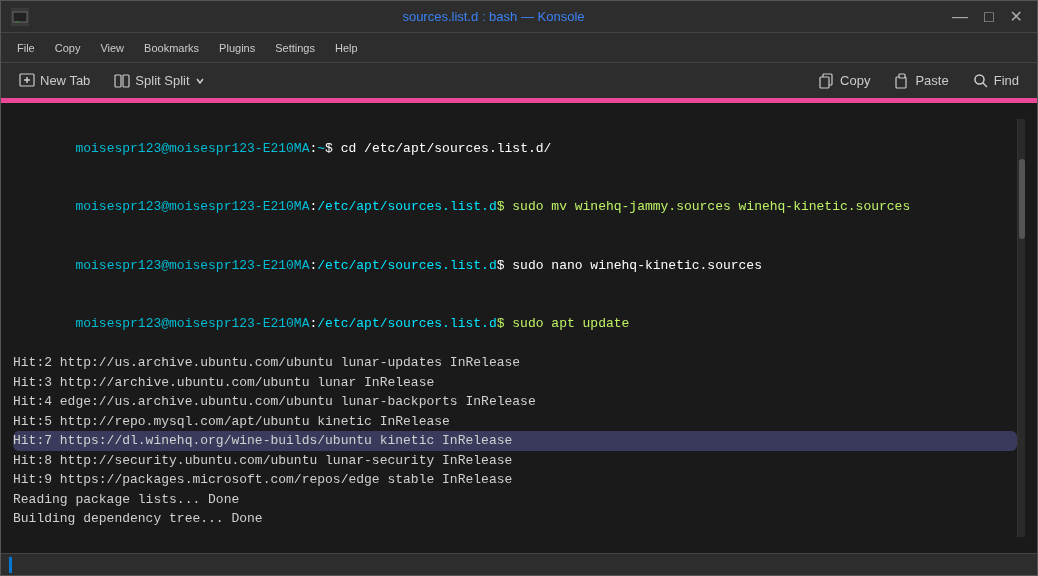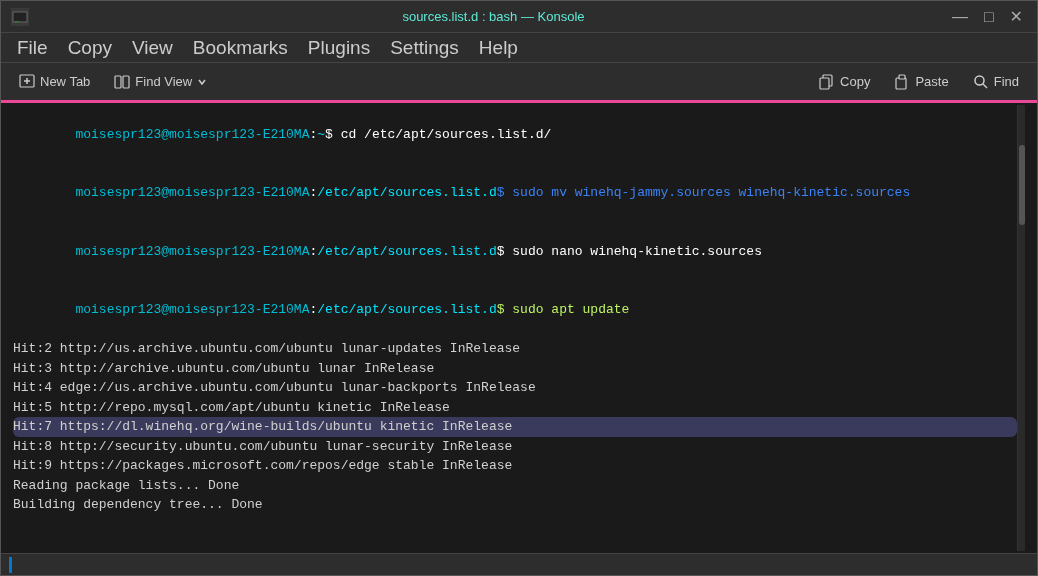--- a/index.html
+++ b/index.html
@@ -34,21 +34,21 @@
     .titlebar-icon {
       width: 18px;
       height: 18px;
       background: #444;
       margin-right: 10px;
       flex-shrink: 0;
     }
     .titlebar-title {
       flex: 1;
       text-align: center;
-      color: #5eead4;
+      color: #3b82f6;
       font-family: Arial, sans-serif;
       font-size: 13px;
     }
     .titlebar-controls {
       display: flex;
       gap: 8px;
       align-items: center;
     }
     .titlebar-btn {
       color: #aaa;
@@ -66,34 +66,34 @@
       display: flex;
       align-items: center;
       padding: 0 8px;
       border-bottom: 1px solid #444;
       flex-shrink: 0;
       gap: 4px;
     }
     .menu-item {
       color: #ccc;
       font-family: Arial, sans-serif;
-      font-size: 19px;
+      font-size: 11px;
       padding: 4px 8px;
       cursor: pointer;
       border-radius: 3px;
     }
 
     
     .toolbar {
       background: #2d2d2d;
       height: 40px;
       display: flex;
       align-items: center;
       padding: 0 8px;
-      border-bottom: 3px solid #ec4899;
+      border-bottom: 5px solid #ec4899;
       flex-shrink: 0;
       gap: 4px;
     }
     .toolbar-btn {
       display: flex;
       align-items: center;
       gap: 5px;
       color: #ccc;
       font-family: Arial, sans-serif;
       font-size: 13px;
@@ -108,21 +108,21 @@
     .toolbar-icon-svg {
       width: 16px;
       height: 16px;
       fill: #ccc;
     }
 
     
     .terminal {
       flex: 1;
       background: #1a1a1a;
-      padding: 2px 12px;
+      padding: 16px 12px;
       overflow: hidden;
       display: flex;
       position: relative;
     }
     .terminal-content {
       flex: 1;
       overflow: hidden;
     }
     .scrollbar {
       width: 8px;
@@ -202,21 +202,21 @@
         <line x1="8" y1="4" x2="8" y2="10" stroke="#ccc" stroke-width="1.5"></line>
         <line x1="5" y1="7" x2="11" y2="7" stroke="#ccc" stroke-width="1.5"></line>
       </svg>
       <span>New Tab</span>
     </button>
     <button class="toolbar-btn">
       <svg class="toolbar-icon-svg" viewBox="0 0 16 16" xmlns="http://www.w3.org/2000/svg">
         <rect x="1" y="2" width="6" height="12" rx="1" fill="none" stroke="#ccc" stroke-width="1.2"></rect>
         <rect x="9" y="2" width="6" height="12" rx="1" fill="none" stroke="#ccc" stroke-width="1.2"></rect>
       </svg>
-      <span>Find View</span>
+      <span>Split Split</span>
       <svg width="10" height="10" viewBox="0 0 10 10" fill="#ccc">
         <polyline points="2,3 5,7 8,3" fill="none" stroke="#ccc" stroke-width="1.5"></polyline>
       </svg>
     </button>
 
     <div class="toolbar-spacer"></div>
 
     <button class="toolbar-btn">
       <svg class="toolbar-icon-svg" viewBox="0 0 16 16" xmlns="http://www.w3.org/2000/svg">
         <rect x="4" y="1" width="9" height="11" rx="1" fill="none" stroke="#ccc" stroke-width="1.2"></rect>
@@ -241,21 +241,21 @@
   </div>
 
   <div class="terminal">
     <div class="terminal-content">
 
       <div class="line">
         <span class="prompt">moisespr123@moisespr123-E210MA</span><span style="color:#fff">:</span><span class="prompt-path">~</span><span style="color:#fff">$ cd /etc/apt/sources.list.d/</span>
       </div>
 
       <div class="line">
-        <span class="prompt">moisespr123@moisespr123-E210MA</span><span style="color:#fff">:</span><span class="prompt-path">/etc/apt/sources.list.d</span><span style="color:#3b82f6">$ sudo mv winehq-jammy.sources winehq-kinetic.sources</span>
+        <span class="prompt">moisespr123@moisespr123-E210MA</span><span style="color:#fff">:</span><span class="prompt-path">/etc/apt/sources.list.d</span><span style="color:#bef264">$ sudo mv winehq-jammy.sources winehq-kinetic.sources</span>
       </div>
 
       <div class="line">
         <span class="prompt">moisespr123@moisespr123-E210MA</span><span style="color:#fff">:</span><span class="prompt-path">/etc/apt/sources.list.d</span><span style="color:#fff">$ sudo nano winehq-kinetic.sources</span>
       </div>
 
       <div class="line">
         <span class="prompt">moisespr123@moisespr123-E210MA</span><span style="color:#fff">:</span><span class="prompt-path">/etc/apt/sources.list.d</span><span style="color:#bef264">$ sudo apt update</span>
       </div>
 

